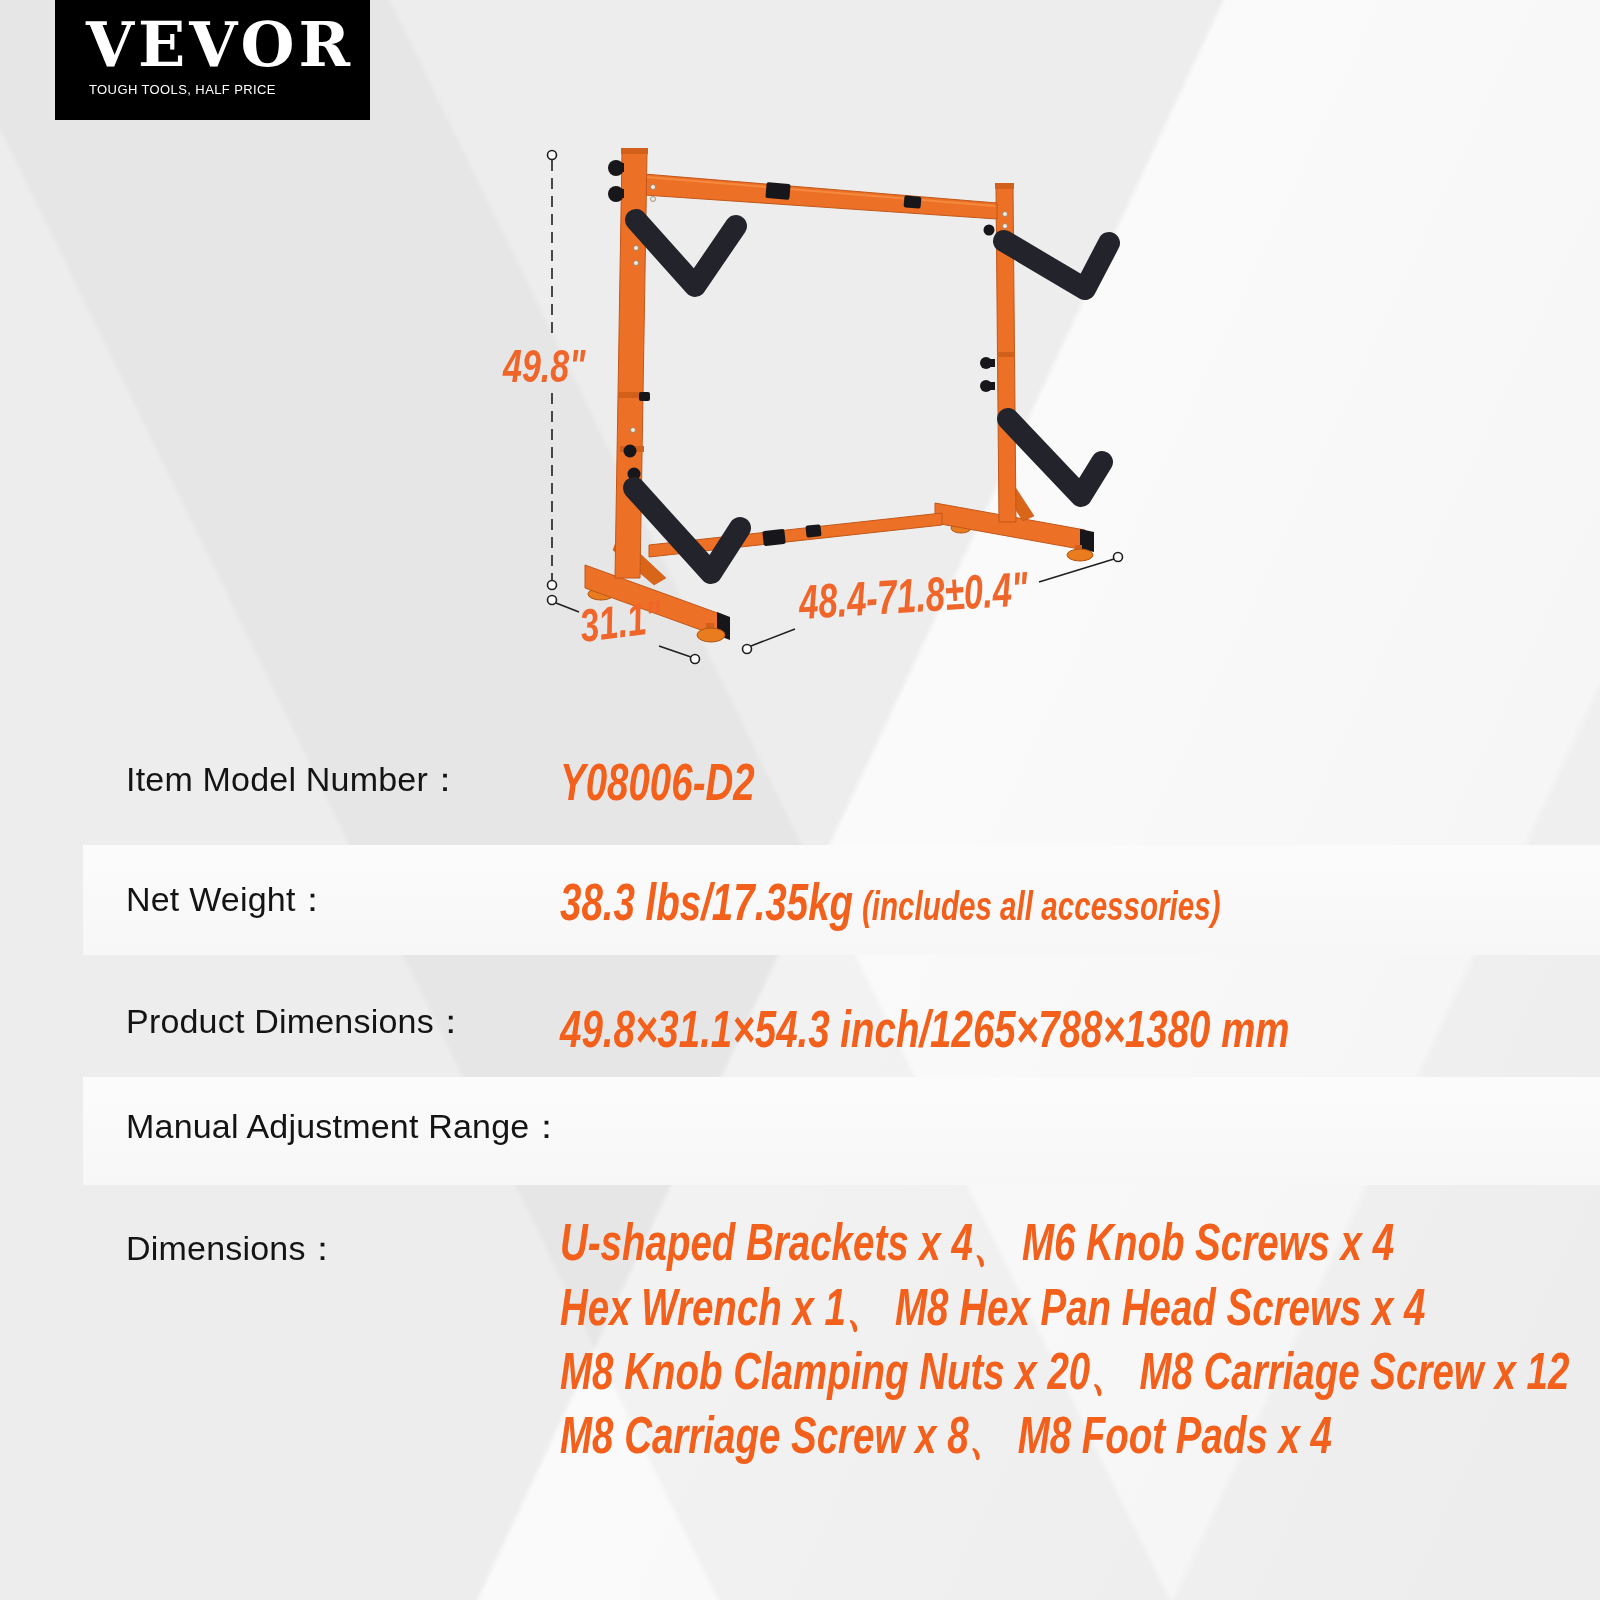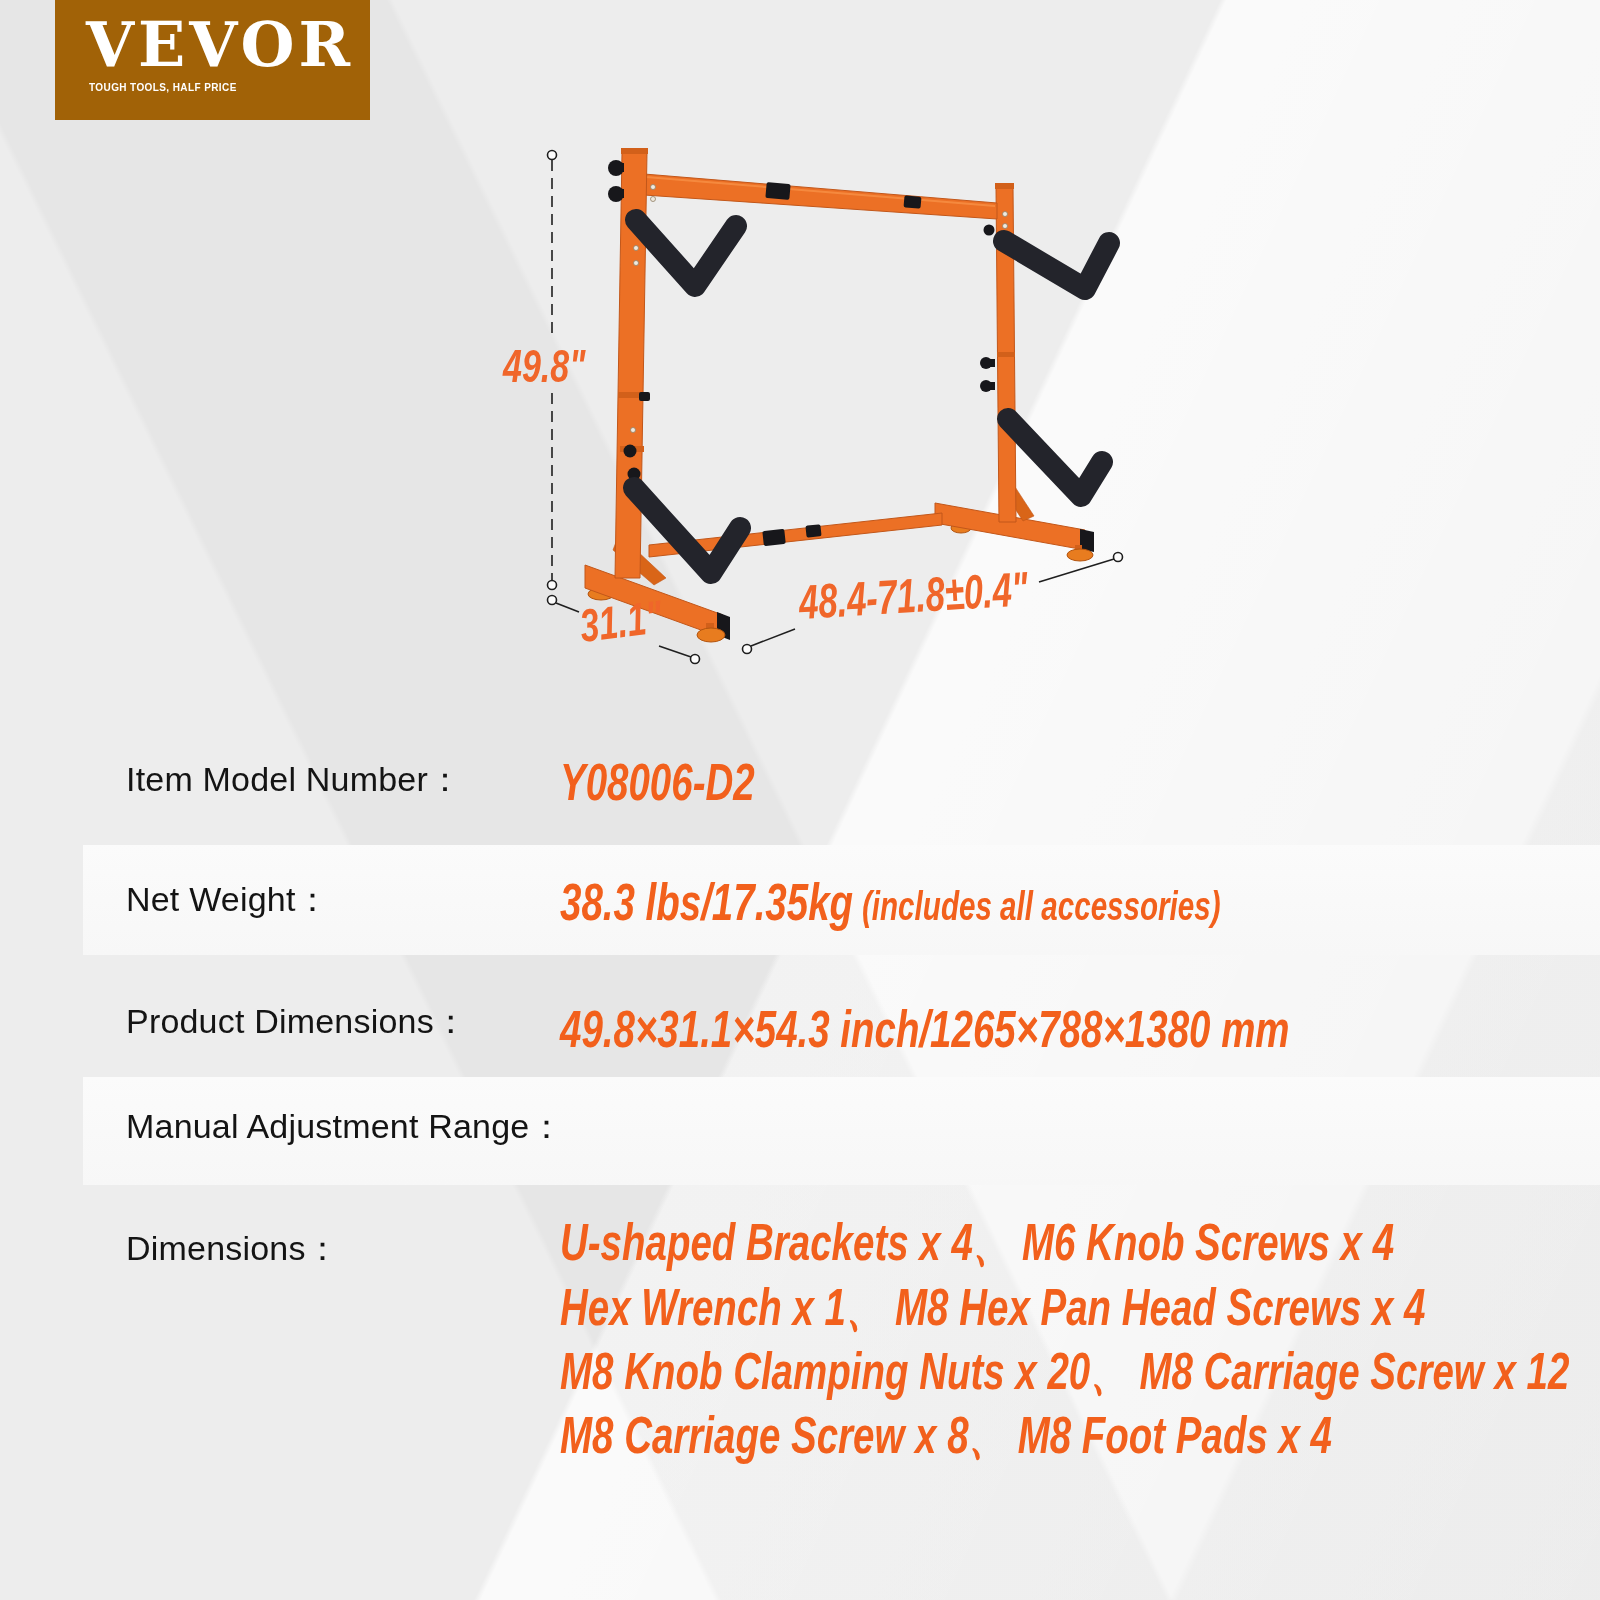--- a/index.html
+++ b/index.html
@@ -9,29 +9,29 @@
     font-family:"Liberation Sans", sans-serif;
   }
   
   .facet { position:absolute; inset:0; pointer-events:none; }
   .facet.f1 { background:linear-gradient(115deg, rgba(255,255,255,0) 52%, rgba(255,255,255,0.75) 52.3%, rgba(255,255,255,0.35) 100%); }
   .facet.f2 { background:linear-gradient(64deg, rgba(0,0,0,0) 30%, rgba(0,0,0,0.030) 30.3%, rgba(0,0,0,0.030) 49%, rgba(0,0,0,0) 49.3%); }
   .facet.f3 { background:linear-gradient(295deg, rgba(0,0,0,0.028) 0%, rgba(0,0,0,0.028) 18%, rgba(0,0,0,0) 18.4%); }
 
   .logo {
     position:absolute; left:55px; top:0; width:315px; height:120px;
-    background:#a16207; color:#fff;
+    background:#000000; color:#fff;
   }
   .logo-name {
     font-family:"DejaVu Serif", serif; font-weight:bold;
     font-size:62px; letter-spacing:4px; line-height:1;
     padding:14px 0 0 31px;
   }
   .logo-tagline {
-    font-size:10px; font-weight:bold; letter-spacing:0.4px; line-height:1;
+    font-size:13px; font-weight:normal; letter-spacing:0.4px; line-height:1;
     padding:7px 0 0 34px;
   }
 
   .band { position:absolute; left:83px; width:1517px; background:linear-gradient(180deg,#FBFBFB,#F7F7F7); }
   .band.b1 { top:845px; height:110px; }
   .band.b2 { top:1077px; height:108px; }
 
   .lbl {
     position:absolute; left:126px; font-size:34px; line-height:1;
     color:#141414; letter-spacing:0.2px; white-space:nowrap;

